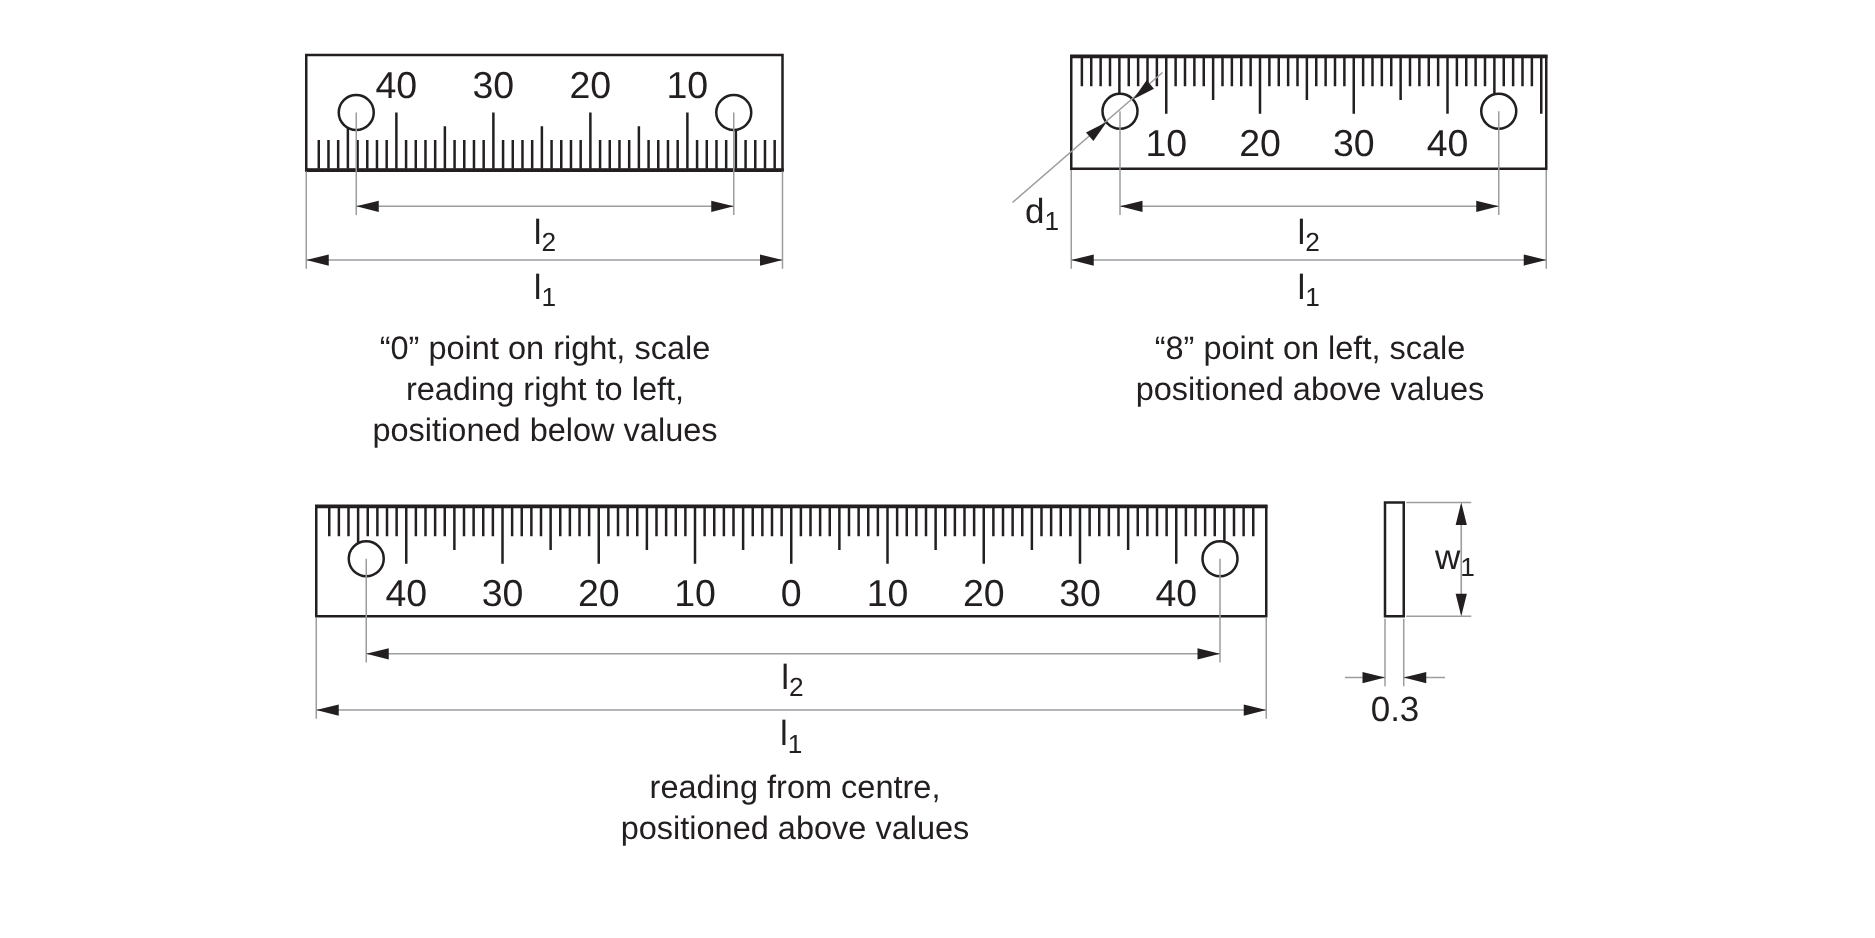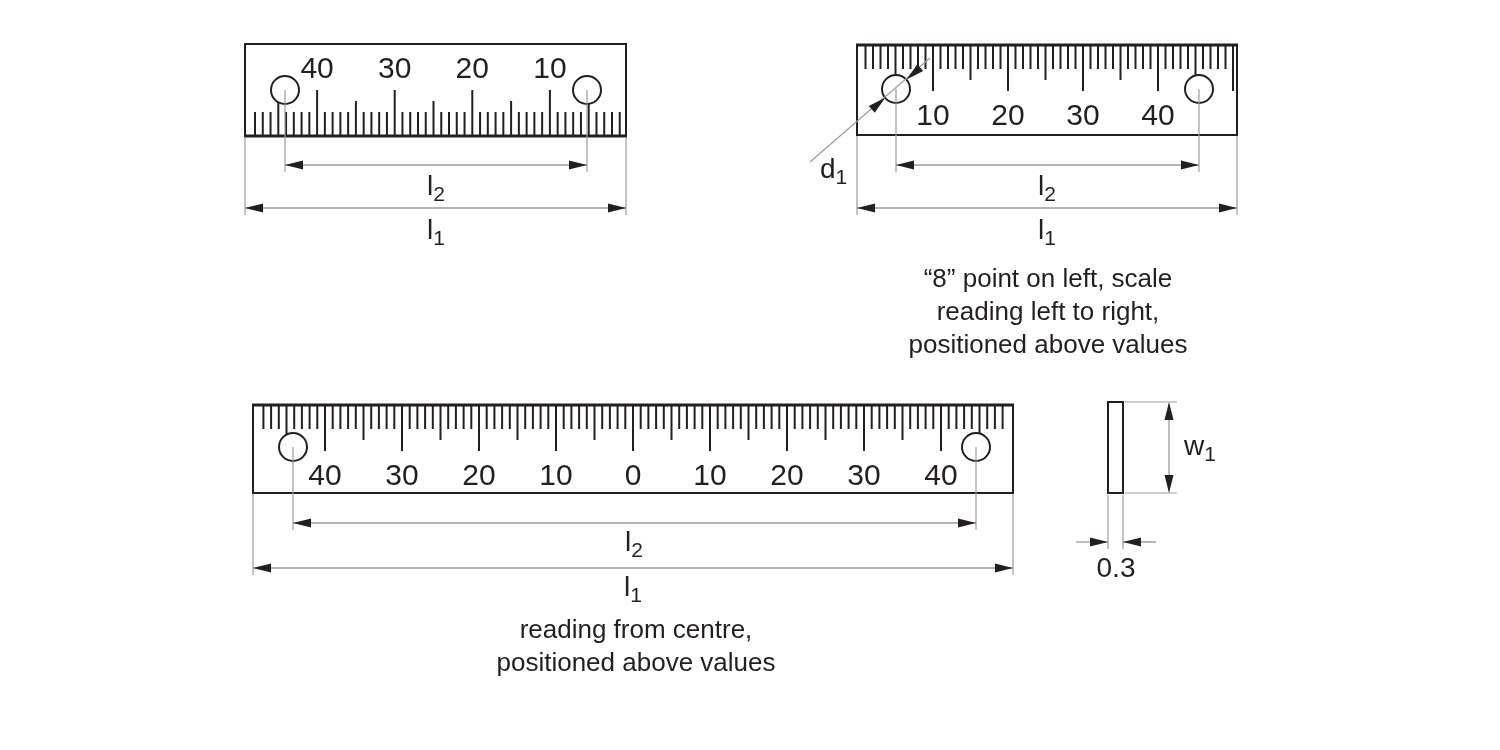--- a/index.html
+++ b/index.html
@@ -332,25 +332,29 @@
   <div class="dim-label" style="left:436px;top:218px"><span>l</span><sub>1</sub></div>
 
   <div class="dim-label" style="left:1047px;top:174px"><span>l</span><sub>2</sub></div>
   <div class="dim-label" style="left:1047px;top:218px"><span>l</span><sub>1</sub></div>
 
   <div class="dim-label anchor-left" style="left:820px;top:157px"><span>d</span><sub>1</sub></div>
 
   <div class="dim-label" style="left:634px;top:530px"><span>l</span><sub>2</sub></div>
   <div class="dim-label" style="left:633px;top:575px"><span>l</span><sub>1</sub></div>
 
-  <div class="dim-label anchor-left" style="left:1184px;top:434px"><span>w</span><sub>1</sub></div>
+  <div class="dim-label anchor-left" style="left:1148px;top:434px"><span>w</span><sub>1</sub></div>
   <div class="dim-label" style="left:1116px;top:556px"><span>0.3</span></div>
 
+  <div class="caption" style="left:436px;top:262px">
+    <div>“0” point on right, scale</div>
+    <div>reading right to left,</div>
+    <div>positioned below values</div>
+  </div>
   <div class="caption" style="left:1048px;top:262px">
     <div>“8” point on left, scale</div>
-    <div>reading left to right,</div>
     <div>positioned above values</div>
   </div>
   <div class="caption" style="left:636px;top:613px">
     <div>reading from centre,</div>
     <div>positioned above values</div>
   </div>
 </div>
 
 </body></html>

